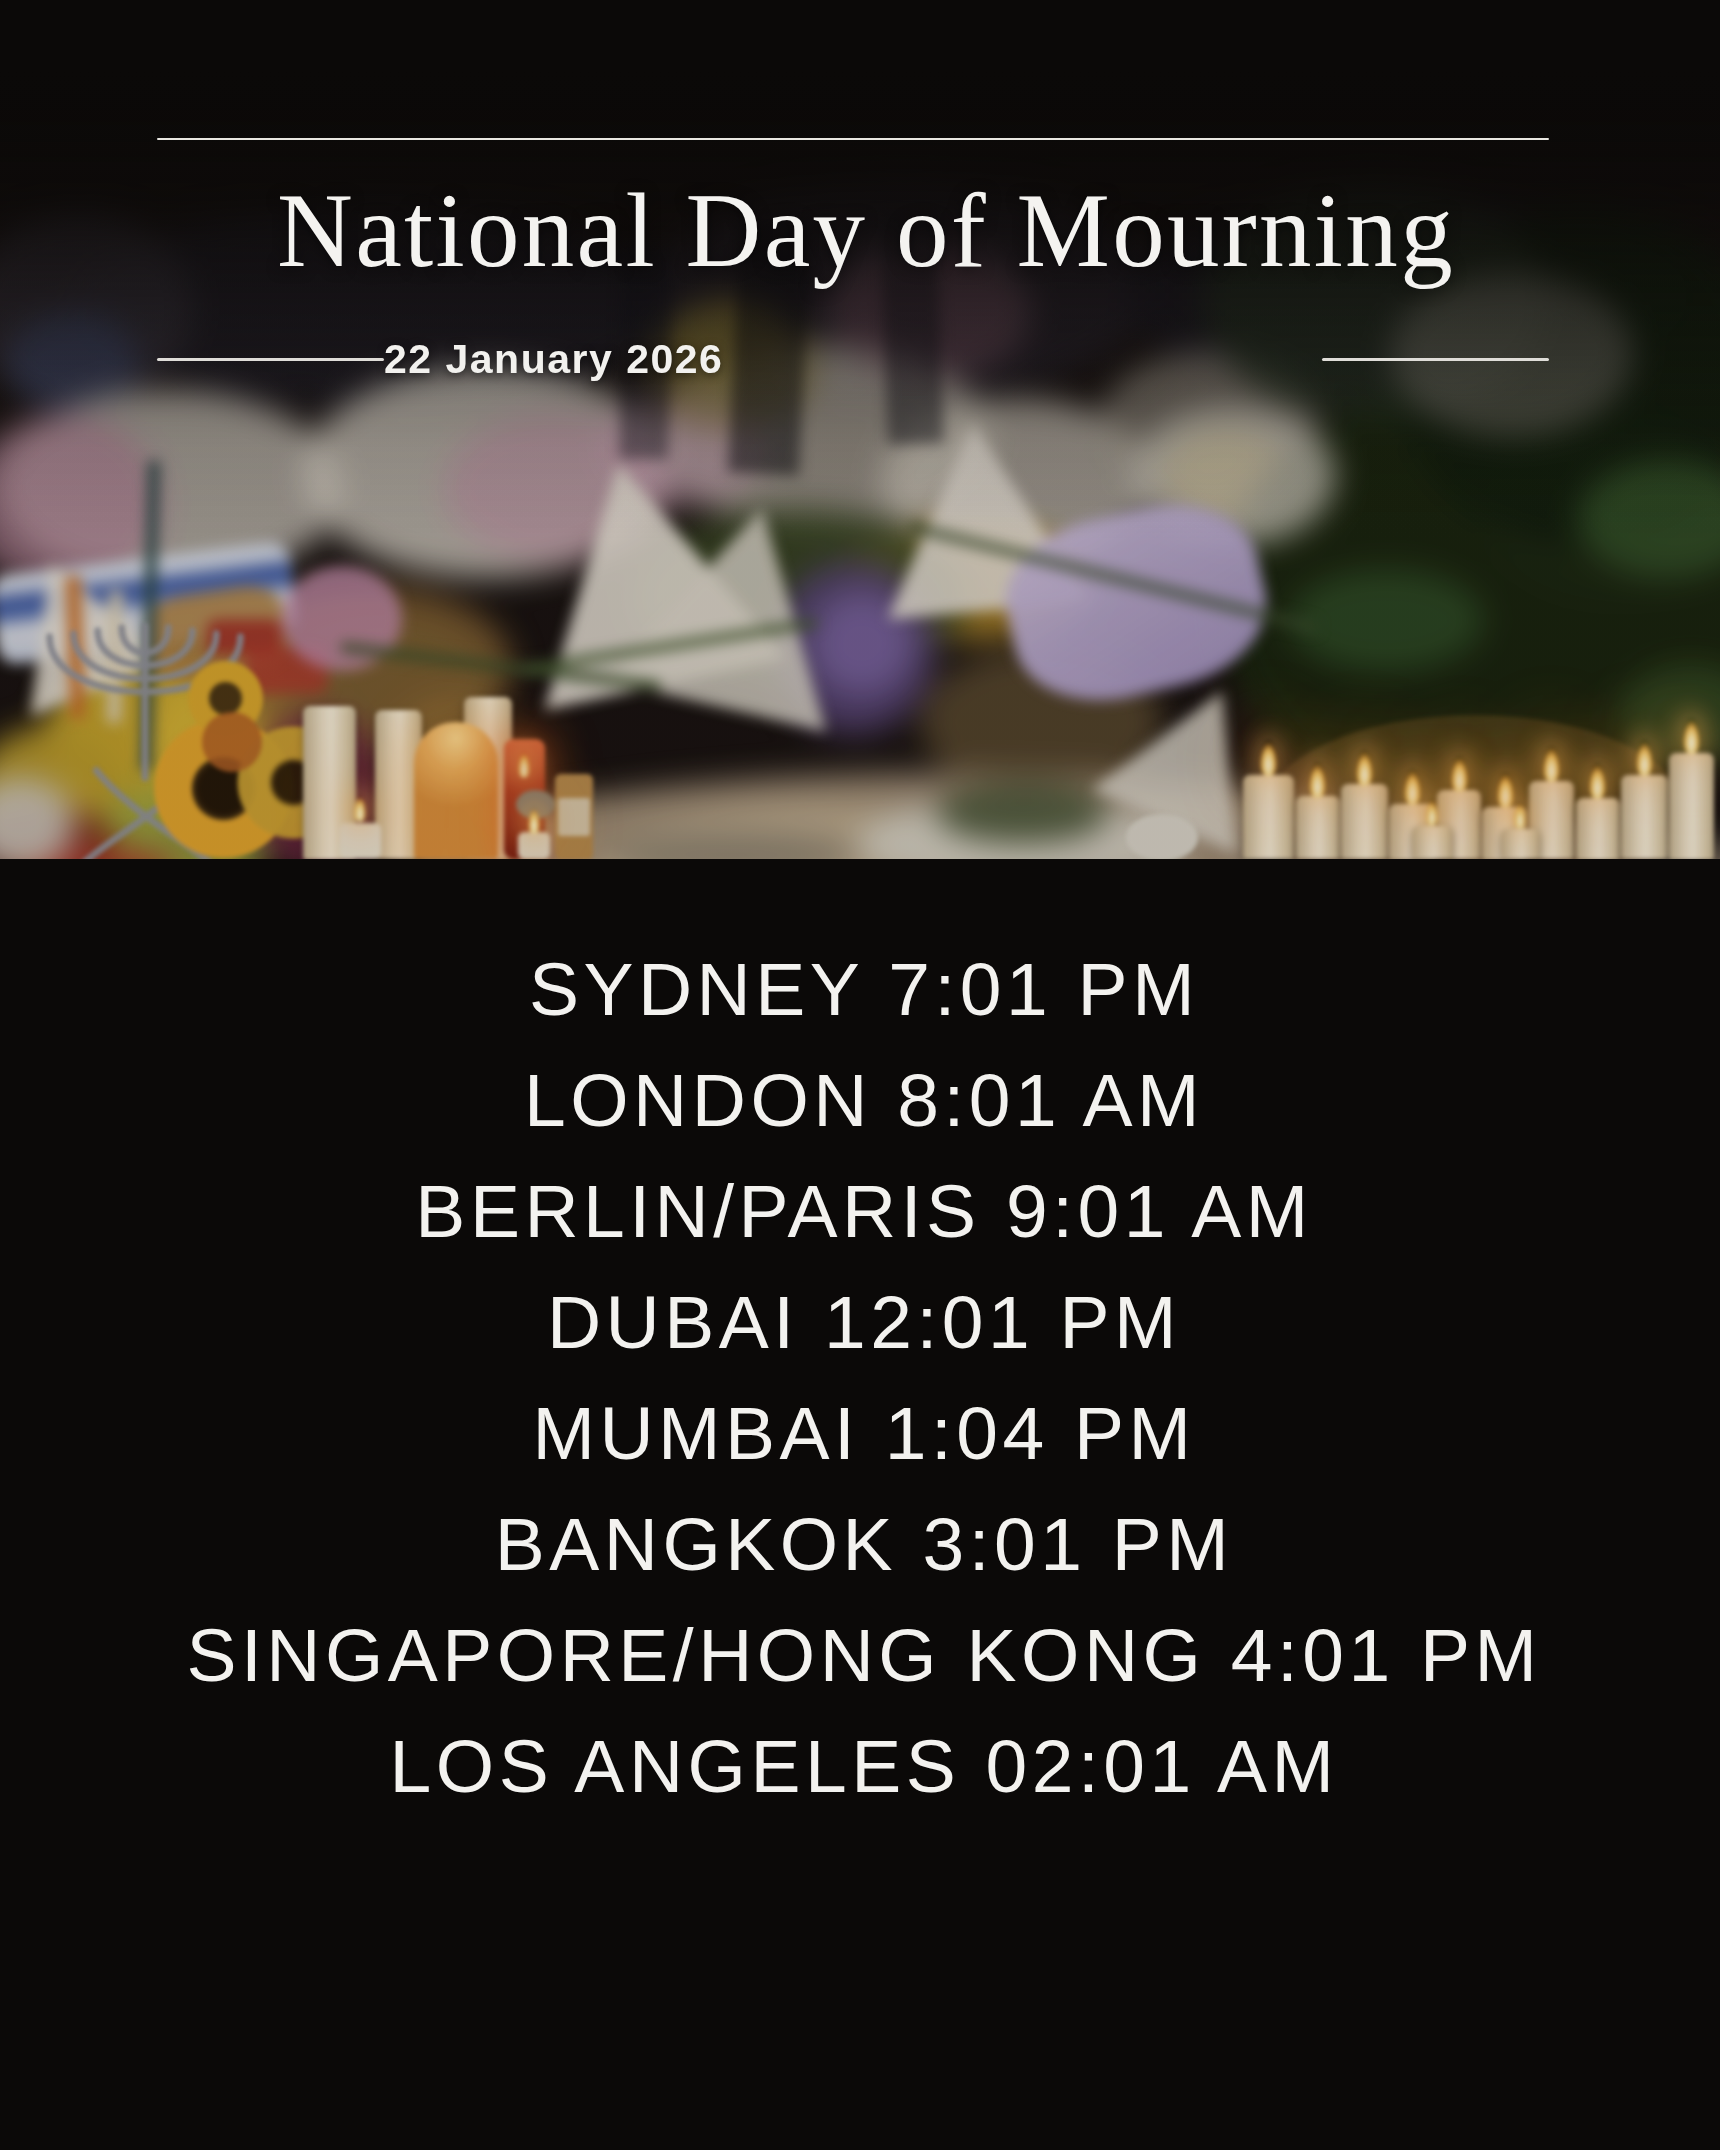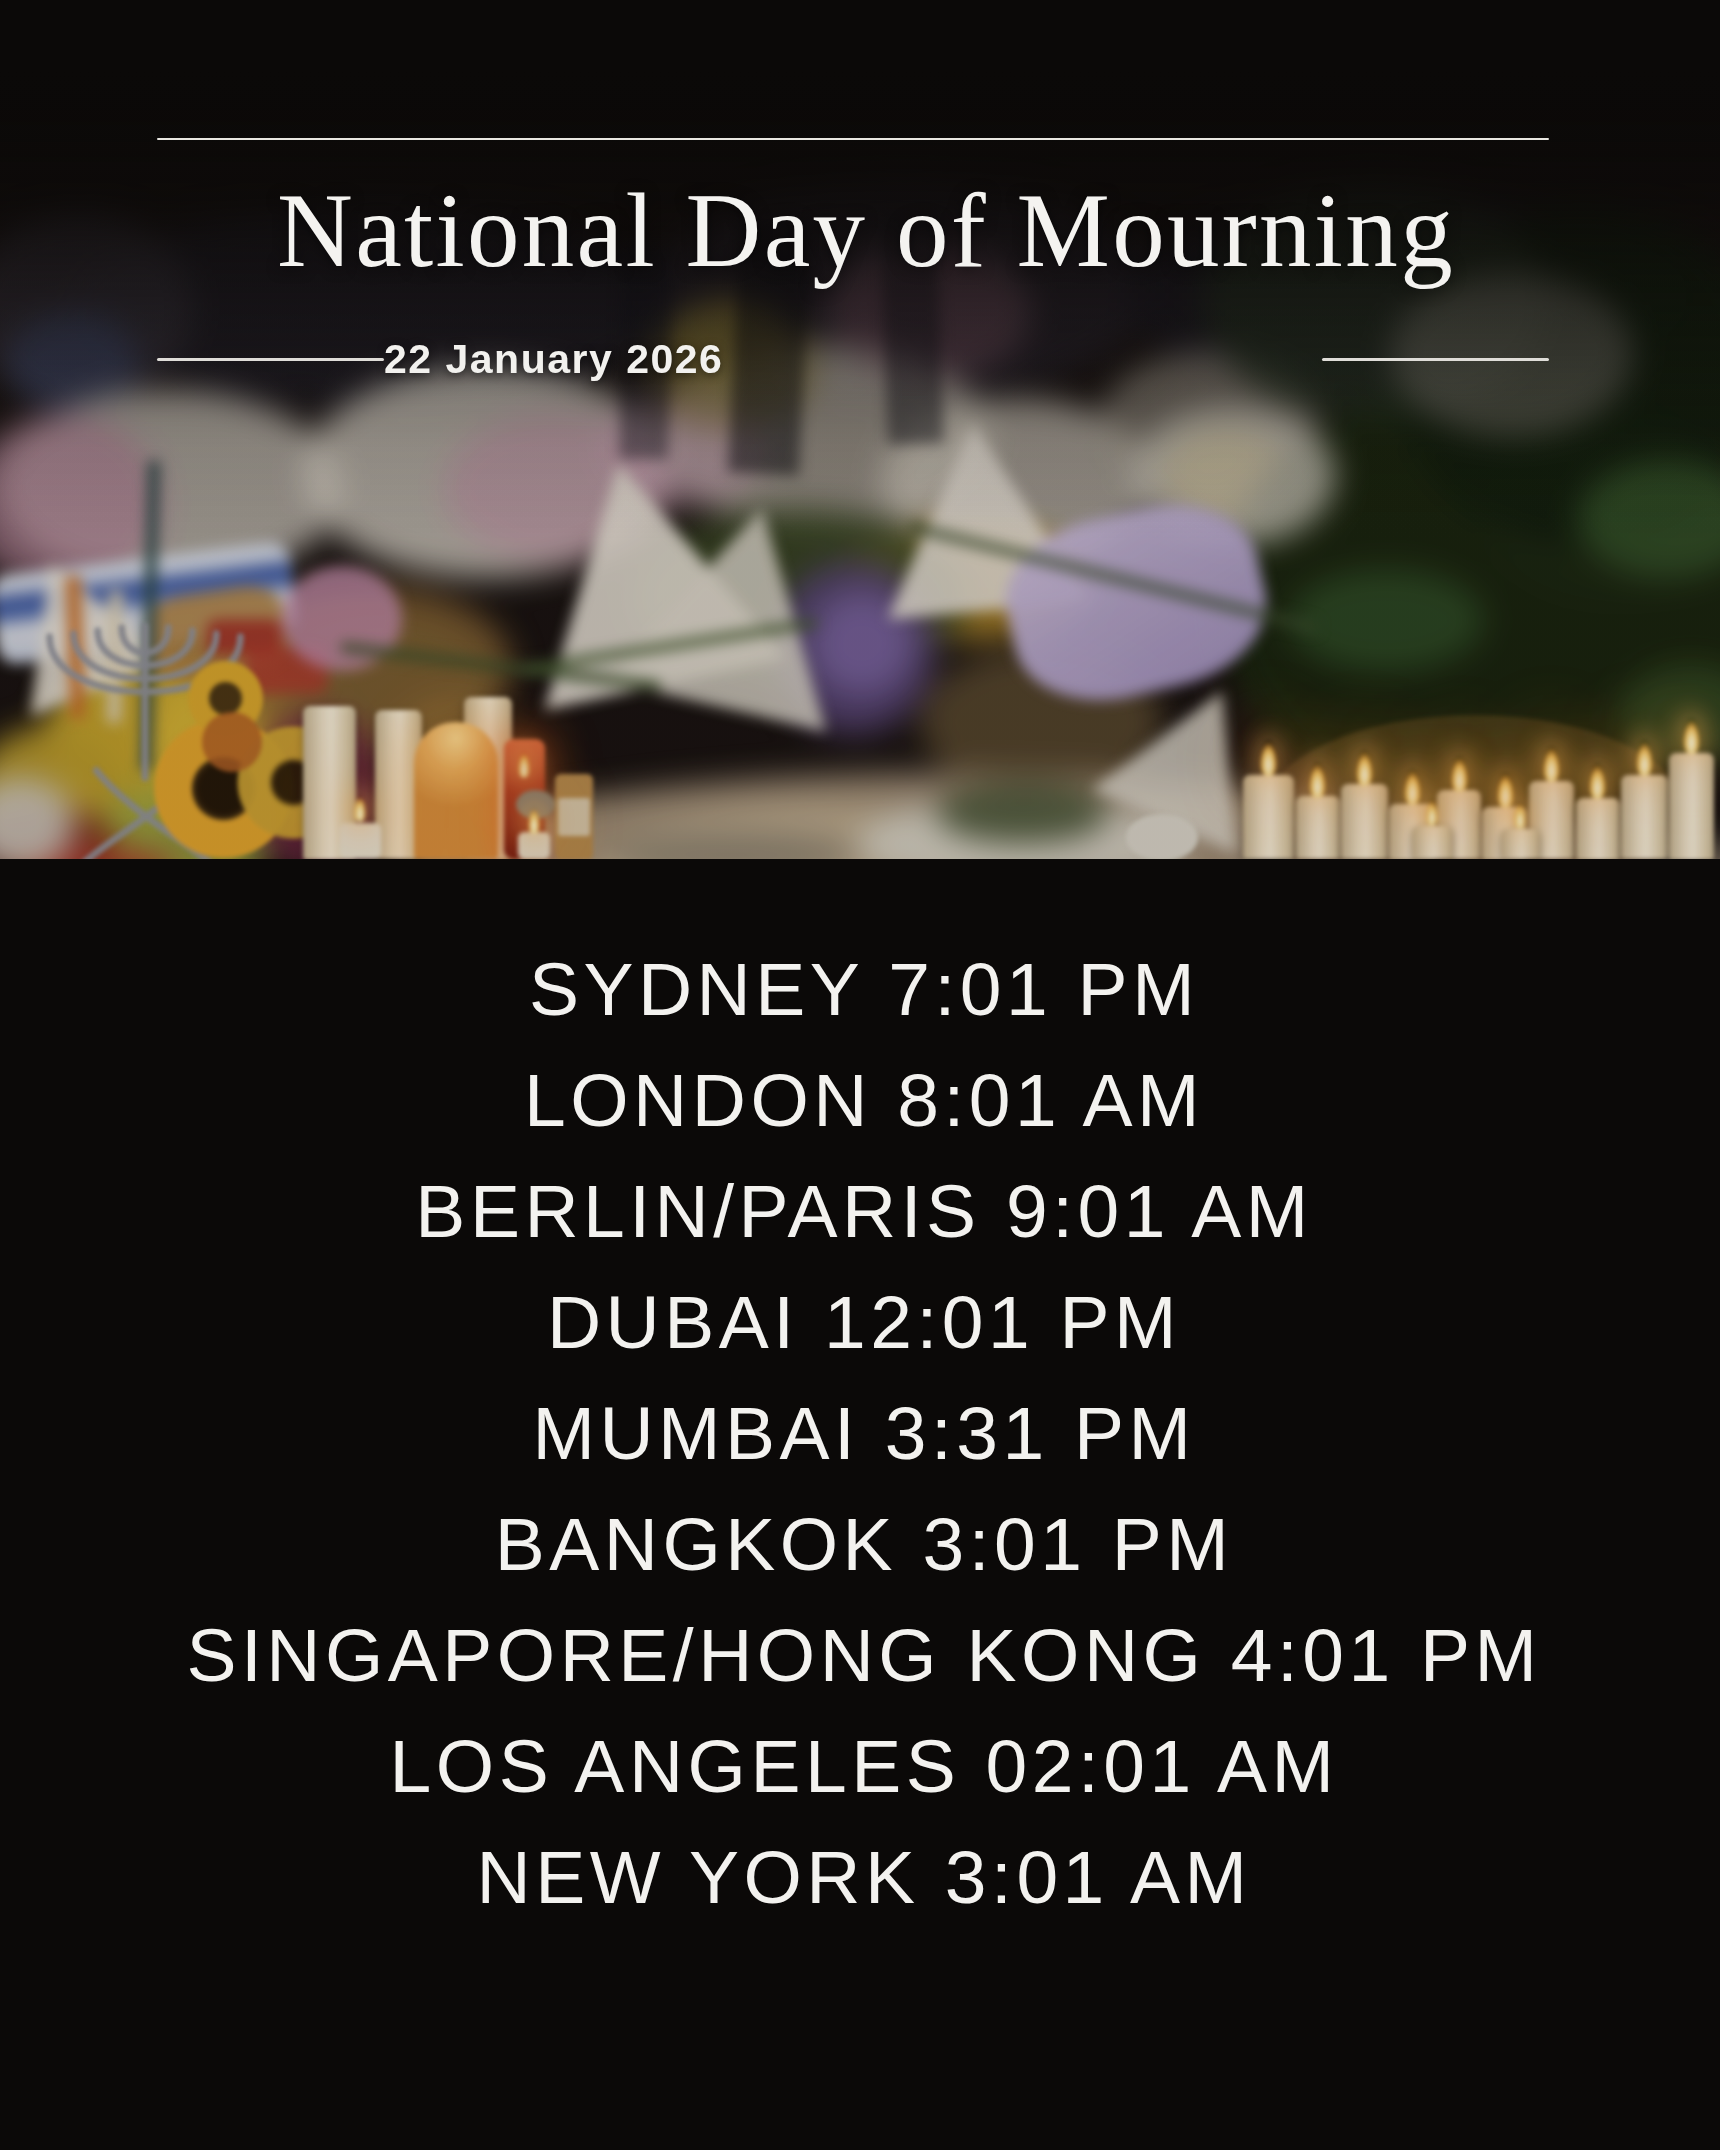--- a/index.html
+++ b/index.html
@@ -197,21 +197,20 @@
         <span class="rule-side"></span>
       </div>
     </div>
   </section>
 
   <main class="schedule">
       <div class="row">SYDNEY 7:01 PM</div>
       <div class="row">LONDON 8:01 AM</div>
       <div class="row">BERLIN/PARIS 9:01 AM</div>
       <div class="row">DUBAI 12:01 PM</div>
-      <div class="row">MUMBAI 3:31 PM</div>
+      <div class="row">MUMBAI 1:04 PM</div>
       <div class="row">BANGKOK 3:01 PM</div>
       <div class="row">SINGAPORE/HONG KONG 4:01 PM</div>
       <div class="row">LOS ANGELES 02:01 AM</div>
-      <div class="row">NEW YORK 3:01 AM</div>
     </main>
 
 </div>
 
 
 </body></html>

